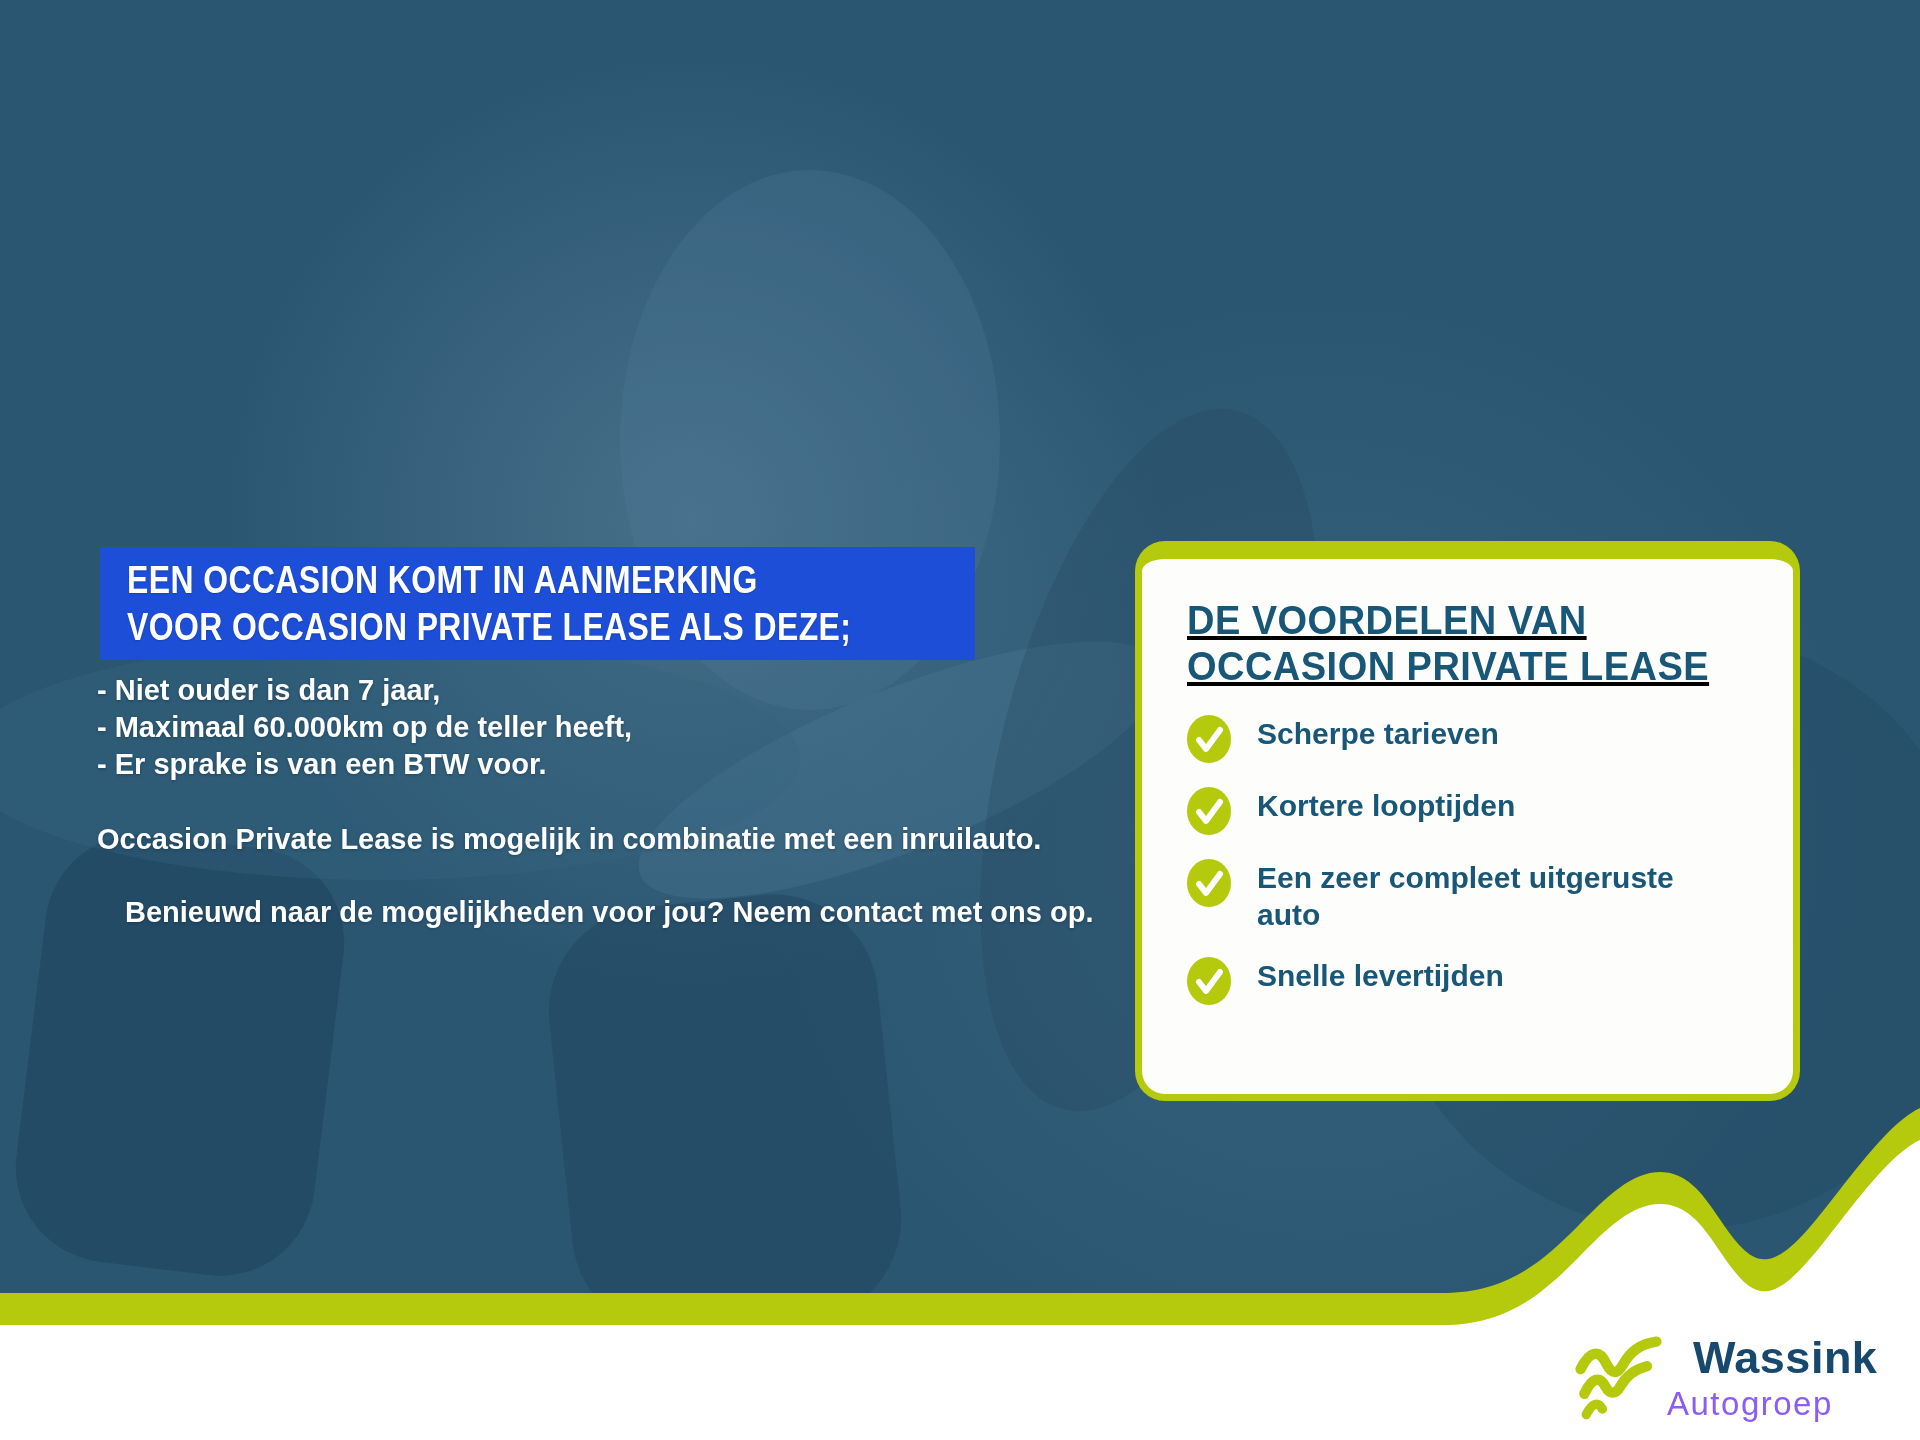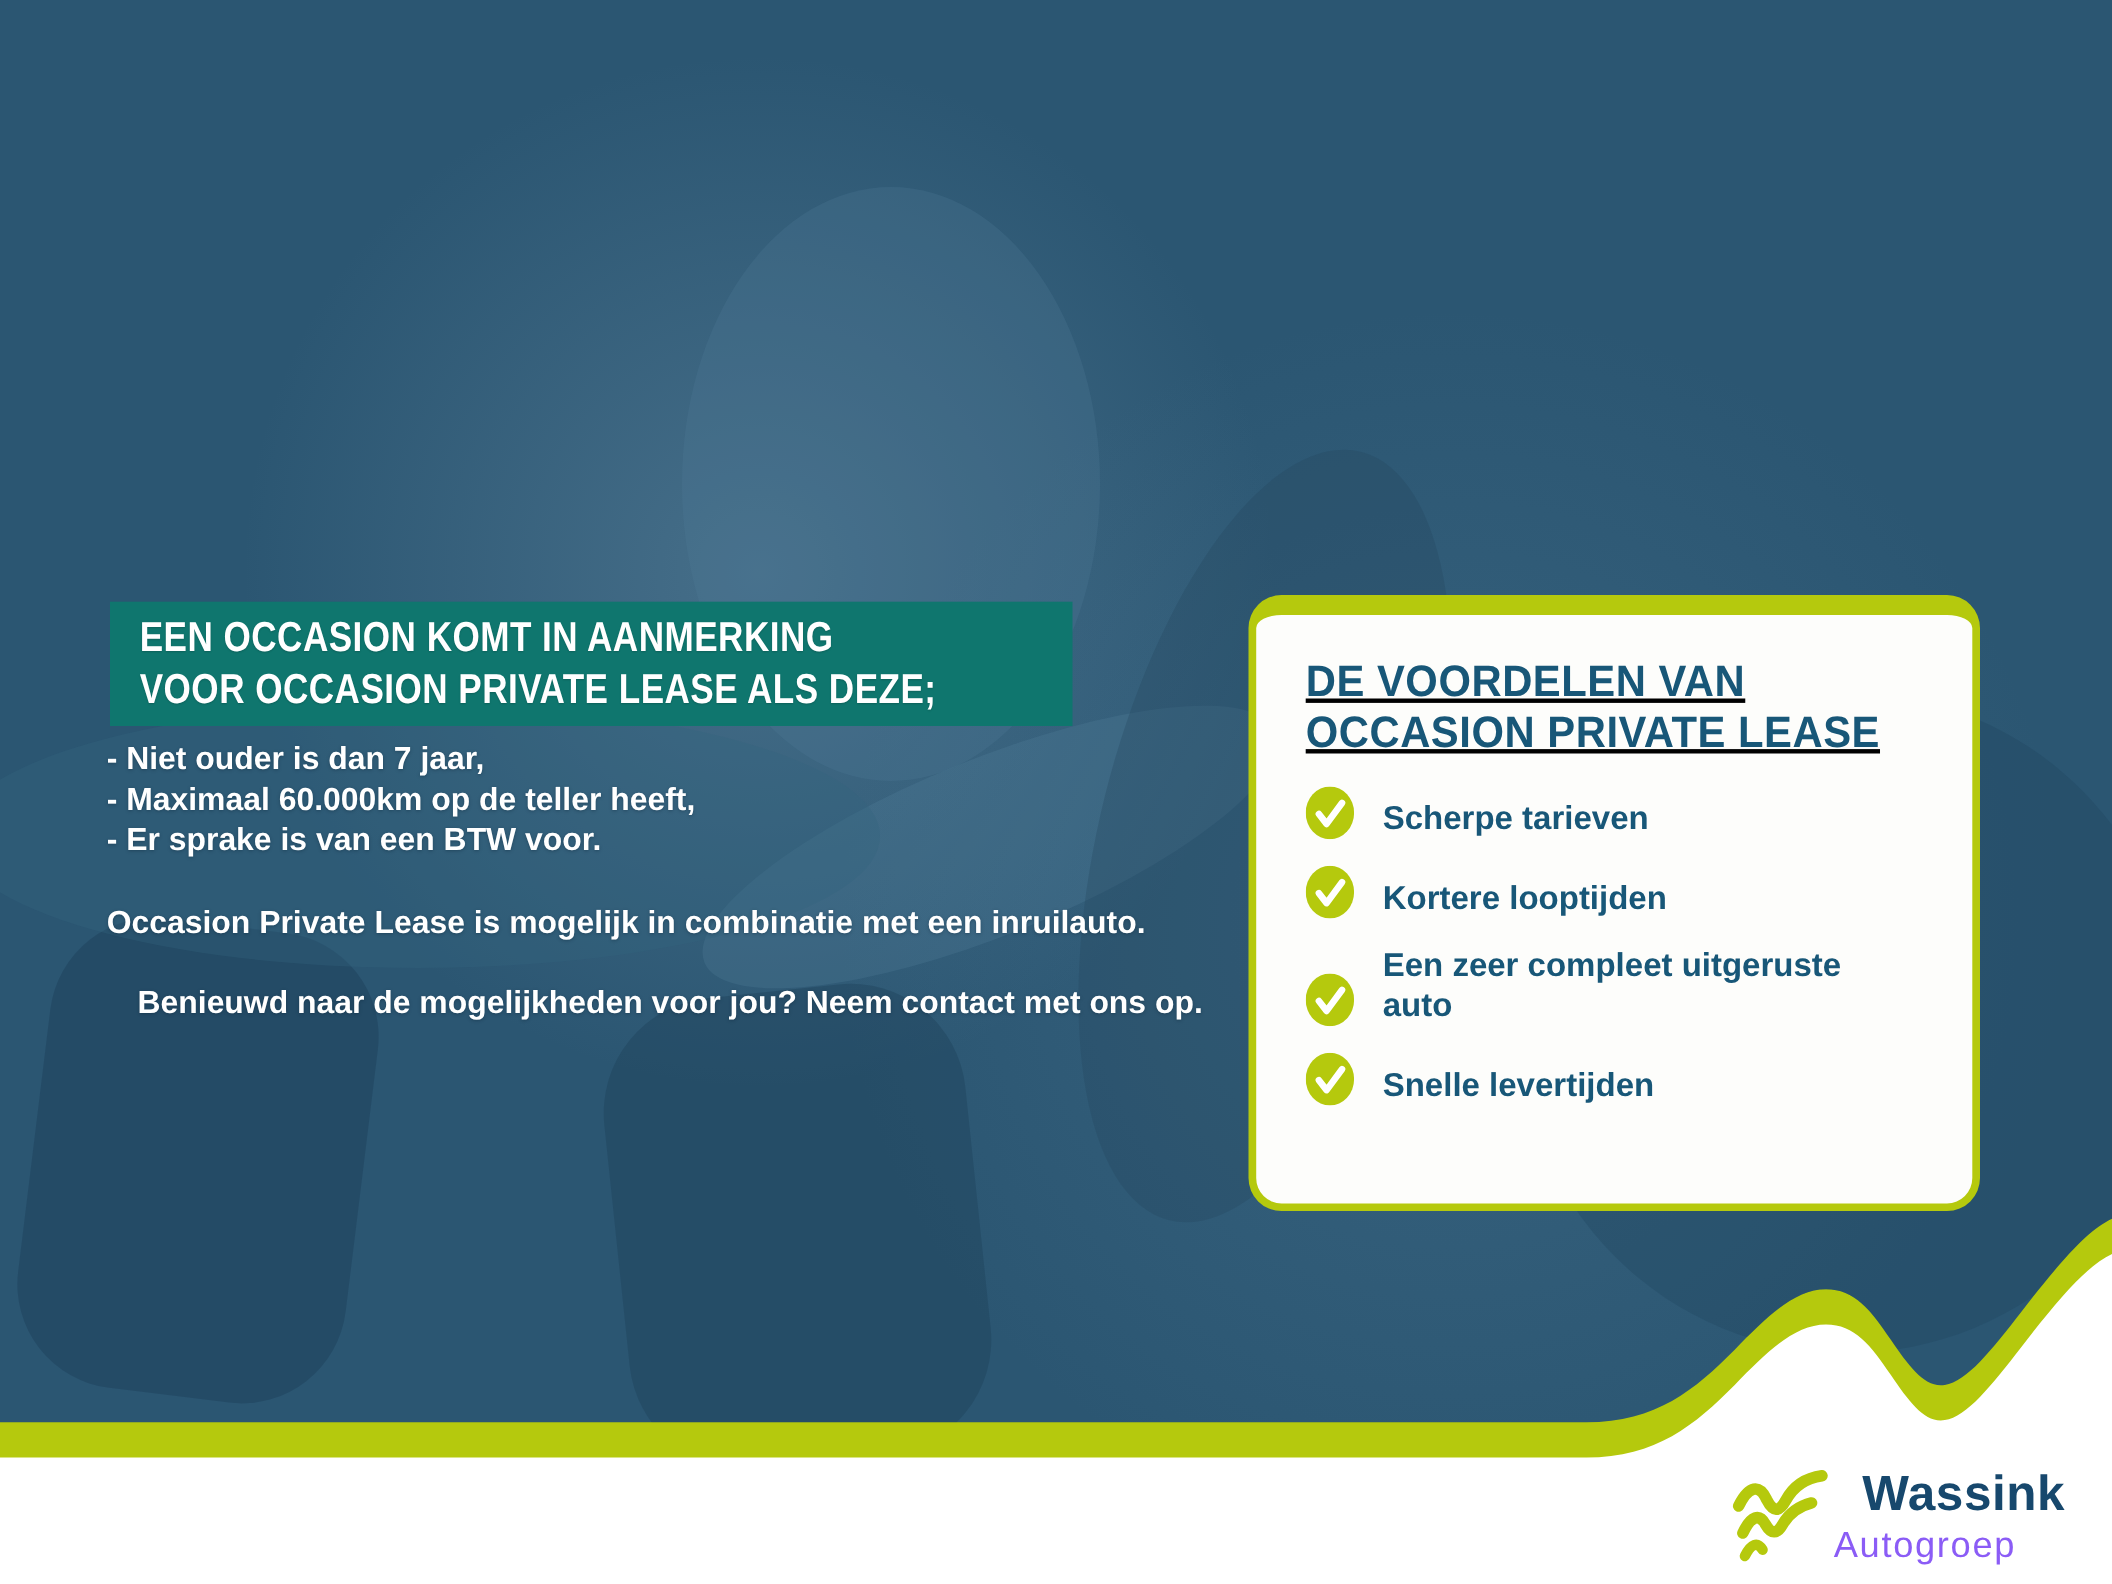--- a/index.html
+++ b/index.html
@@ -18,21 +18,21 @@
   }
   .banner-line{
     color:#ffffff;font-weight:700;font-size:116px;line-height:150px;
     letter-spacing:2px;transform:scale(0.96,1.08);transform-origin:center;
     white-space:nowrap;
   }
 
   
   .elig-label{
     position:absolute;left:100px;top:547px;width:875px;height:113px;
-    background:#0f766e;display:flex;flex-direction:column;justify-content:center;
+    background:#1d4ed8;display:flex;flex-direction:column;justify-content:center;
     padding-left:27px;box-sizing:border-box;
   }
   .elig-label-line{
     color:#ffffff;font-weight:700;font-size:38px;line-height:47px;
     letter-spacing:.5px;transform:scaleX(.84);transform-origin:left center;
     white-space:nowrap;text-shadow:0 1px 2px rgba(0,0,0,.18);
   }
 
   .white-text{
     color:#ffffff;font-weight:700;font-size:29px;line-height:37px;
@@ -49,21 +49,21 @@
     border:7px solid #b5c90d;border-top-width:18px;border-radius:30px;
     padding:30px 36px 0 45px;
   }
   .card-heading{margin-top:8px;text-decoration:underline;}
   .card-heading-line{
     color:#185778;font-weight:700;font-size:40px;line-height:46px;
     transform:scaleX(.95);transform-origin:left center;white-space:nowrap;
     letter-spacing:.5px;
   }
   .benefit-list{margin-top:26px;display:flex;flex-direction:column;gap:24px;}
-  .benefit-row{display:flex;align-items:flex-end;gap:26px;min-height:48px;}
+  .benefit-row{display:flex;align-items:flex-start;gap:26px;min-height:48px;}
   .benefit-icon{flex:0 0 44px;width:44px;height:48px;}
   .benefit-text{
     color:#185778;font-weight:700;font-size:30px;line-height:37px;
     max-width:450px;
   }
 
   
   .logo{position:absolute;left:1573px;top:1330px;display:flex;align-items:flex-end;}
   .logo-icon{width:90px;height:92px;margin-top:4px;}
   .logo-text{display:flex;flex-direction:column;margin-left:4px;}

